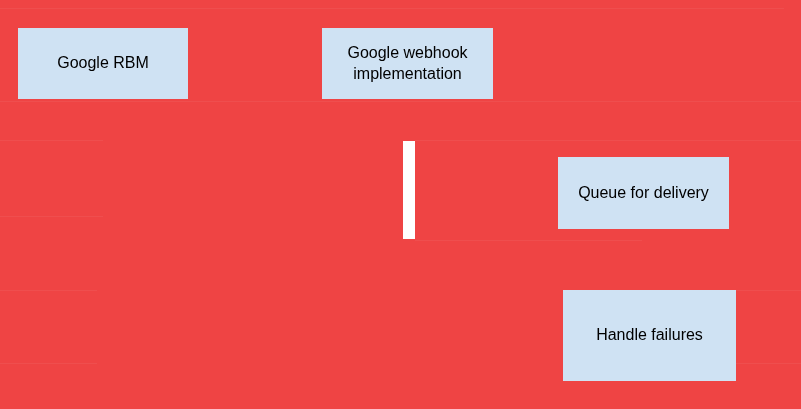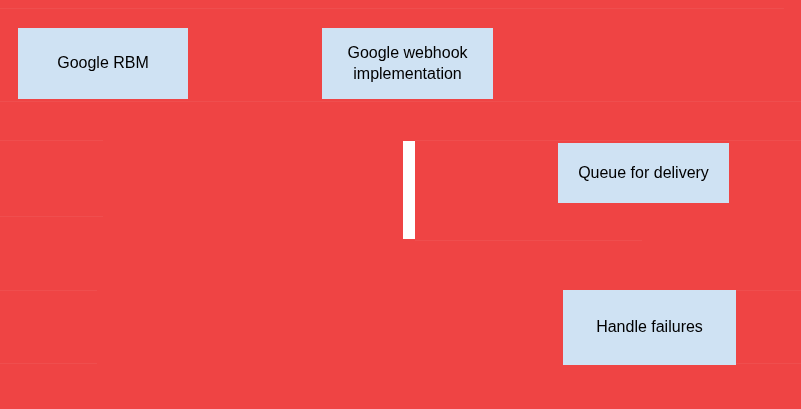--- a/index.html
+++ b/index.html
@@ -23,22 +23,22 @@
     align-items: center;
     justify-content: center;
     text-align: center;
     font-size: 16px;
     line-height: 1.3;
     padding: 0 8px;
     box-sizing: border-box;
   }
   #node-google-rbm       { left: 18px;  top: 28px;  width: 170px; height: 71px; }
   #node-partner-webhook  { left: 322px; top: 28px;  width: 171px; height: 71px; }
-  #node-queue            { left: 558px; top: 143px; width: 171px; height: 60px; }
-  #node-handle-failures  { left: 563px; top: 290px; width: 173px; height: 75px; }
+  #node-queue            { left: 558px; top: 157px; width: 171px; height: 72px; }
+  #node-handle-failures  { left: 563px; top: 290px; width: 173px; height: 91px; }
   #activation-bar {
     position: absolute;
     left: 403px; top: 141px; width: 12px; height: 98px;
     background: #ffffff;
   }
   .faint-line {
     position: absolute;
     height: 1px;
     background: rgba(255, 255, 255, 0.055);
   }

